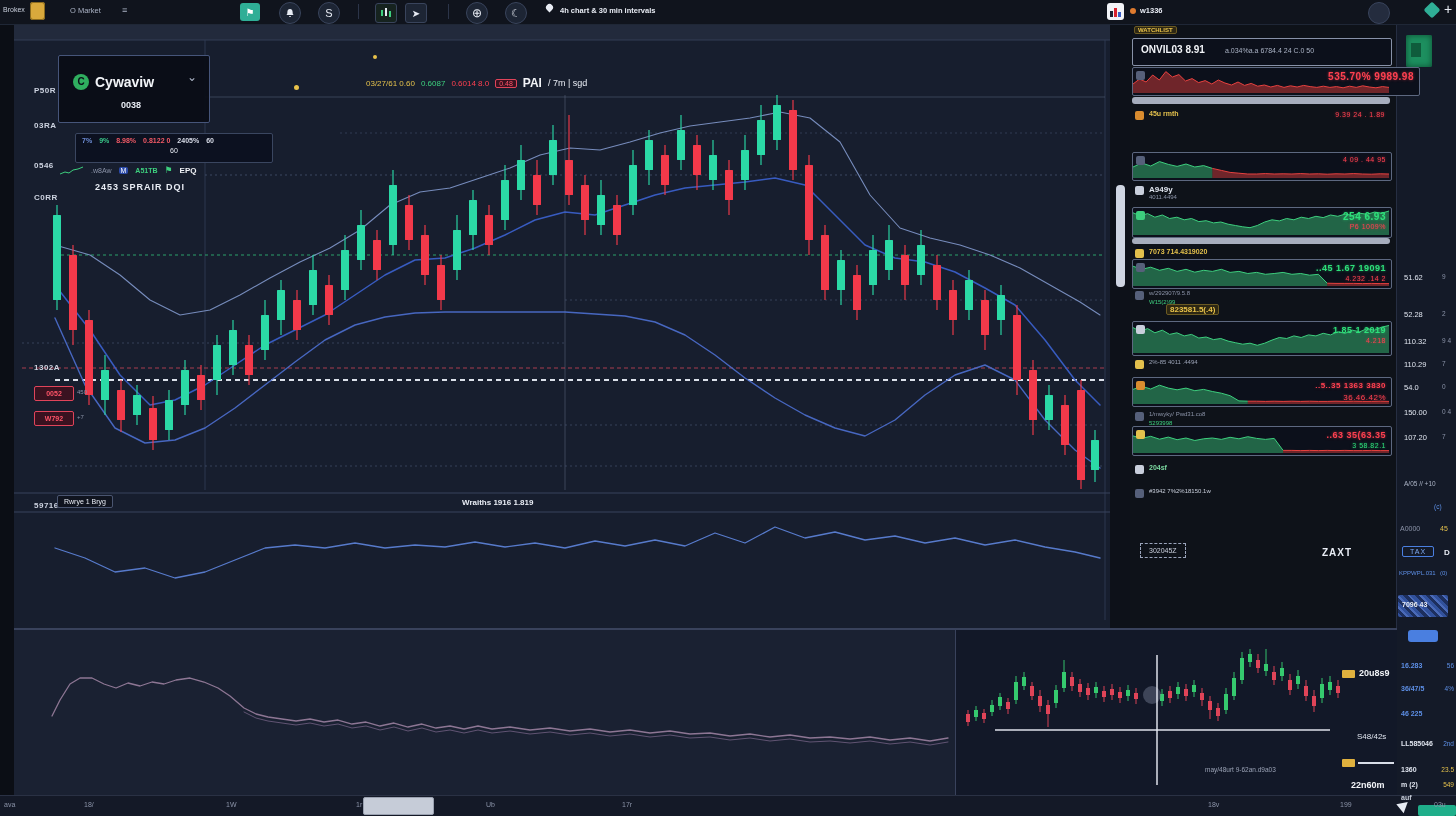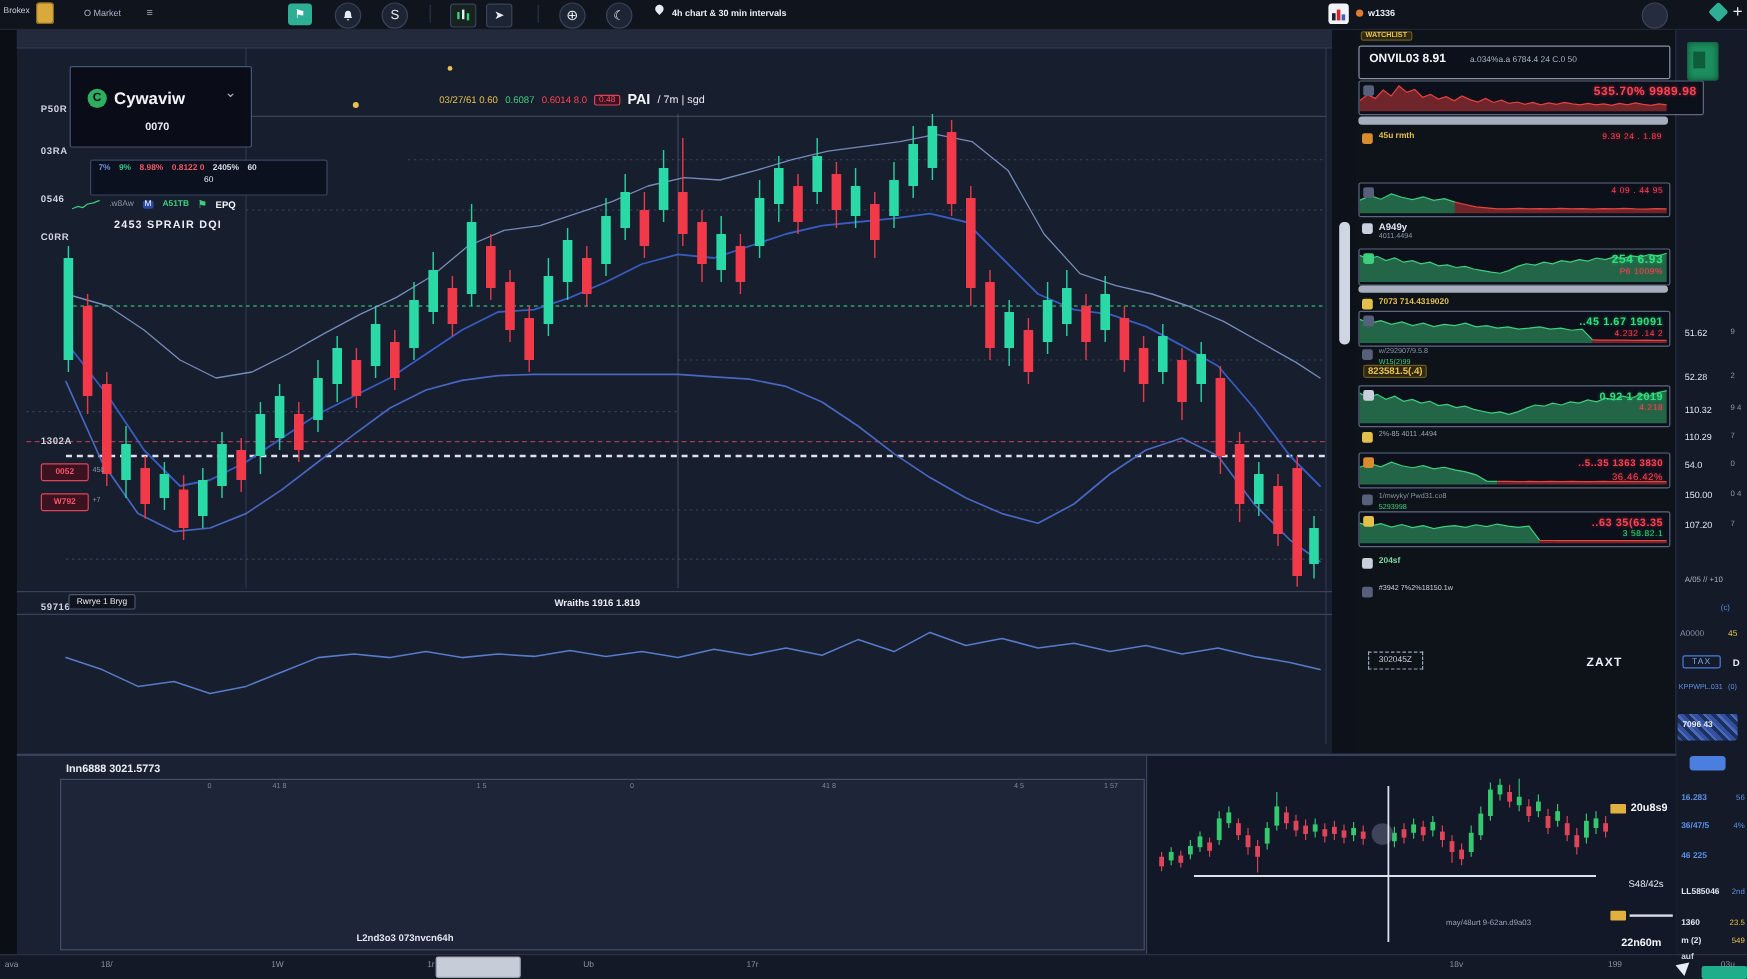--- a/index.html
+++ b/index.html
@@ -352,21 +352,21 @@
         <div class="pbadge txt" style="top: 362px;">0052</div>
         <div class="ptag txt" style="top: 365px;">450</div>
         <div class="pbadge txt" style="top: 387px;">W792</div>
         <div class="ptag txt" style="top: 390px;">+7</div>
       </div>
 
     <div class="abs" style="left:44px;top:31px;width:150px;height:66px;background:rgba(9,13,22,.95);border:1px solid #46557a;border-radius:2px;">
       <span class="abs" style="left:14px;top:18px;width:16px;height:16px;border-radius:50%;background:#2fae5f;color:#0a0e18;font-size:10px;font-weight:bold;text-align:center;line-height:16px;">C</span>
       <span class="abs txt" style="left:36px;top:18px;font-size:14px;font-weight:bold;color:#f2f4f8;">Cywaviw</span>
       <span class="abs txt" style="left:128px;top:14px;font-size:12px;color:#aab2c4;">⌄</span>
-      <span class="abs txt" style="left:62px;top:44px;font-size:9px;font-weight:bold;color:#e8ecf4;">0070</span>
+      <span class="abs txt" style="left:62px;top:44px;font-size:9px;font-weight:bold;color:#e8ecf4;">0038</span>
     </div>
 
     <div class="abs txt" style="left:352px;top:52px;font-size:8px;display:flex;gap:6px;align-items:center;">
       <span style="color:#e3c04c;">03/27/61 0.60</span>
       <span style="color:#3dcf7e;">0.6087</span>
       <span style="color:#ff4050;">0.6014 8.0</span>
       <span style="background:#3a1220;border:1px solid #e0445a;color:#ff5468;font-size:7px;padding:0 3px;border-radius:2px;">0.48</span>
       <span style="color:#f2f4f8;font-size:12px;font-weight:bold;">PAI</span>
       <span style="color:#e8ecf4;font-size:9px;">/ 7m | sgd</span>
     </div>
@@ -469,30 +469,30 @@
           </svg>
           <span style="position: absolute; left: 3px; top: 3px; width: 9px; height: 9px; border-radius: 2px; background: rgb(86, 96, 122);"></span>
           <span class="txt led-g" style="position: absolute; right: 5px; top: 3px; font-size: 9px; font-weight: bold; letter-spacing: 0.5px;">..45 1.67 19091</span>
           <span class="txt led-r" style="position: absolute; right: 5px; top: 15px; font-size: 7px; letter-spacing: 0.5px;">4.232 .14 2</span>
         </div>
         <div class="wrow" style="top: 264px; height: 14px;">
           <span style="position: absolute; left: 3px; top: 3px; width: 9px; height: 9px; border-radius: 2px; background: rgb(86, 96, 122);"></span>
           <span class="txt" style="position: absolute; left: 17px; top: 2px; font-size: 6px; color: rgb(139, 147, 168);">w/292907/9.5.8</span>
           <span class="txt" style="position: absolute; left: 17px; top: 11px; font-size: 6px; color: rgb(61, 207, 126);">W15(2)99</span>
         </div>
-        <div class="wrow" style="top: 279px; height: 15px;">
+        <div class="wrow" style="top: 279px; height: 15px; margin-left: 30px;">
           <span class="chip-y txt" style="position: absolute; left: 4px; top: 1px; font-size: 8px; font-weight: bold;">823581.5(.4)</span>
         </div>
         <div class="wrow wbox" style="top: 297px; height: 33px;">
           <svg width="256" height="31" style="position: absolute; left: 0px; top: 0px;">
             <path d="M0.0,5.6L7.3,9.2L14.6,6.6L21.9,10.8L29.3,8.2L36.6,12.4L43.9,10.8L51.2,13.9L58.5,12.4L65.8,16.0L73.1,15.0L80.5,17.6L87.8,16.5L95.1,19.1L102.4,20.7L109.7,22.2L117.0,21.2L124.3,23.3L131.7,21.2L139.0,18.1L146.3,15.5L153.6,16.5L160.9,13.9L168.2,15.5L175.5,12.9L182.9,13.9L190.2,11.3L197.5,12.9L204.8,9.8L212.1,11.3L219.4,8.2L226.7,9.8L234.1,6.6L241.4,8.2L248.7,5.1L256.0,3.5L256.0,31L0.0,31Z" fill="#3dcf7e" opacity="0.45"></path>
             <polyline points="0.0,5.6 7.3,9.2 14.6,6.6 21.9,10.8 29.3,8.2 36.6,12.4 43.9,10.8 51.2,13.9 58.5,12.4 65.8,16.0 73.1,15.0 80.5,17.6 87.8,16.5 95.1,19.1 102.4,20.7 109.7,22.2 117.0,21.2 124.3,23.3 131.7,21.2 139.0,18.1 146.3,15.5 153.6,16.5 160.9,13.9 168.2,15.5 175.5,12.9 182.9,13.9 190.2,11.3 197.5,12.9 204.8,9.8 212.1,11.3 219.4,8.2 226.7,9.8 234.1,6.6 241.4,8.2 248.7,5.1 256.0,3.5" fill="none" stroke="#3dcf7e" stroke-width="1"></polyline>
           </svg>
           <span style="position: absolute; left: 3px; top: 3px; width: 9px; height: 9px; border-radius: 2px; background: rgb(201, 207, 220);"></span>
-          <span class="txt led-g" style="position: absolute; right: 5px; top: 3px; font-size: 9px; font-weight: bold; letter-spacing: 0.5px;">0.92 1 2019</span>
+          <span class="txt led-g" style="position: absolute; right: 5px; top: 3px; font-size: 9px; font-weight: bold; letter-spacing: 0.5px;">1.85 1 2019</span>
           <span class="txt led-r" style="position: absolute; right: 5px; top: 15px; font-size: 7px; letter-spacing: 0.5px;">4.218</span>
         </div>
         <div class="wrow" style="top: 333px; height: 14px;">
           <span style="position: absolute; left: 3px; top: 3px; width: 9px; height: 9px; border-radius: 2px; background: rgb(227, 192, 76);"></span>
           <span class="txt" style="position: absolute; left: 17px; top: 2px; font-size: 6px; color: rgb(154, 162, 181);">2%-85 4011 .4494</span>
         </div>
         <div class="wrow wbox" style="top: 353px; height: 28px;">
           <svg width="256" height="26" style="position: absolute; left: 0px; top: 0px;">
             <path d="M0.0,11.4L8.8,8.3L17.7,11.0L26.5,7.2L35.3,10.1L44.1,11.8L53.0,10.1L61.8,12.7L70.6,11.4L79.4,13.5L88.3,15.2L97.1,17.7L105.9,22.9L114.8,23.2L114.8,26L0.0,26Z" fill="#3dcf7e" opacity="0.45"></path>
             <polyline points="0.0,11.4 8.8,8.3 17.7,11.0 26.5,7.2 35.3,10.1 44.1,11.8 53.0,10.1 61.8,12.7 70.6,11.4 79.4,13.5 88.3,15.2 97.1,17.7 105.9,22.9 114.8,23.2" fill="none" stroke="#3dcf7e" stroke-width="1"></polyline>
@@ -605,34 +605,20 @@
         </div>
         <div class="rs-row txt" style="top: 770px;">
           <span style="position:absolute;left:5px;color:#c9cfdc;font-size:7px;font-weight:bold;">auf</span>
           <span style="position:absolute;right:2px;color:#c9cfdc;font-size:6.5px;"></span>
         </div>
       </div>
     <span class="abs" style="left:0px;top:776px;width:0;height:0;border-top:6px solid transparent;border-bottom:6px solid transparent;border-right:10px solid #e8ecf4;transform:rotate(20deg);"></span>
     <div class="abs" style="left:22px;top:781px;width:38px;height:11px;background:#1fae8a;border-radius:2px;"></div>
   </div>
 
-  <div class="ov" style="left:14px;top:628px;width:941px;height:167px;">
-    <span class="abs txt" style="left:41px;top:7px;font-size:9px;font-weight:bold;color:#e8ecf4;">Inn6888 3021.5773</span>
-    <div class="abs" style="left:36px;top:21px;width:902px;height:141px;border:1px solid #454e66;background:#1e2538;"></div>
-    <div id="bl-ticks">
-        <span class="tick txt" style="left: 159px; top: 25px;">0</span>
-        <span class="tick txt" style="left: 213px; top: 25px;">41 8</span>
-        <span class="tick txt" style="left: 383px; top: 25px;">1 5</span>
-        <span class="tick txt" style="left: 511px; top: 25px;">0</span>
-        <span class="tick txt" style="left: 671px; top: 25px;">41 8</span>
-        <span class="tick txt" style="left: 831px; top: 25px;">4 5</span>
-        <span class="tick txt" style="left: 906px; top: 25px;">1 57</span>
-      </div>
-    <span class="abs txt" style="left:283px;top:149px;font-size:8px;font-weight:bold;color:#dfe4ee;">L2nd3o3 073nvcn64h</span>
-  </div>
 
   <div class="ov" style="left:955px;top:628px;width:441px;height:167px;">
     <span class="abs" style="left:387px;top:42px;width:13px;height:8px;background:#e0b13e;border-radius:1px;"></span>
     <span class="abs txt" style="left:404px;top:40px;font-size:9px;font-weight:bold;color:#f2f4f8;">20u8s9</span>
     <span class="abs txt" style="left:402px;top:104px;font-size:8px;color:#dfe4ee;">S48/42s</span>
     <span class="abs" style="left:387px;top:131px;width:13px;height:8px;background:#e0b13e;border-radius:1px;"></span>
     <span class="abs" style="left:403px;top:134px;width:36px;height:2px;background:#d8dde8;"></span>
     <span class="abs txt" style="left:396px;top:152px;font-size:9px;font-weight:bold;color:#f2f4f8;">22n60m</span>
     <span class="abs txt" style="left:250px;top:138px;font-size:6.5px;color:#9aa2b5;">may/48urt 9-62an.d9a03</span>
   </div>

